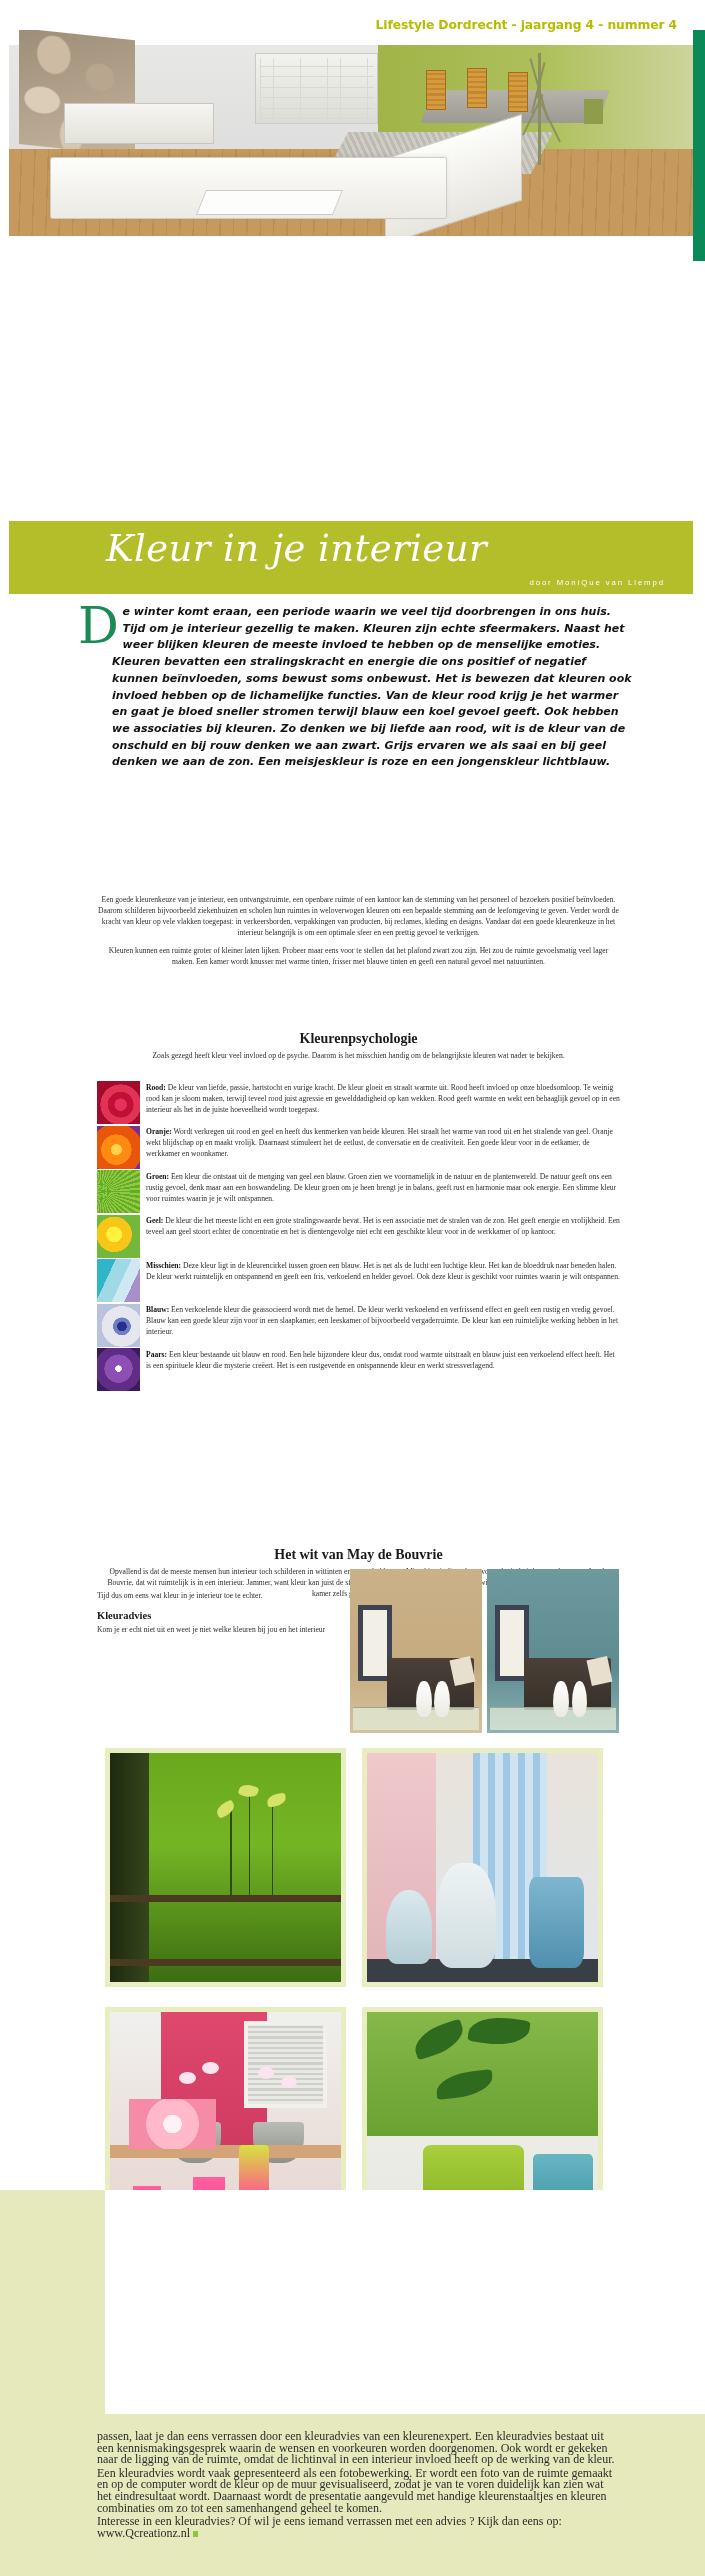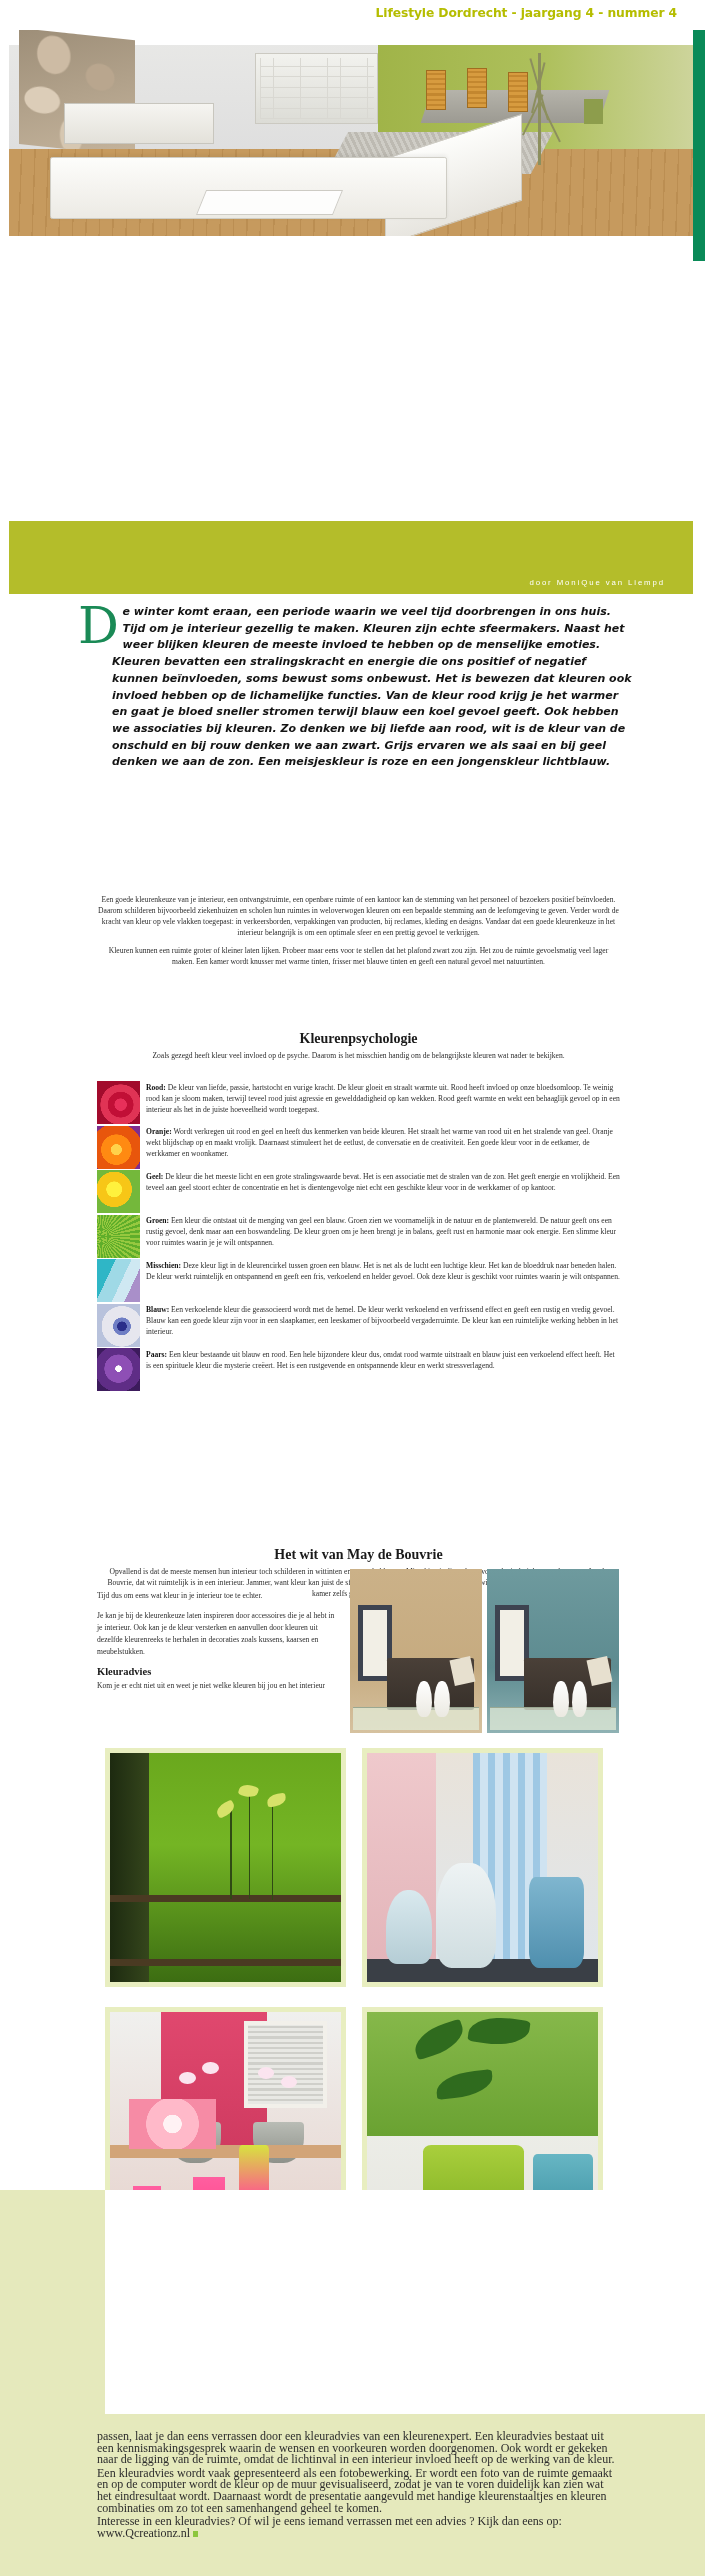--- a/index.html
+++ b/index.html
@@ -17,21 +17,21 @@
   
   .masthead {
     position: absolute;
     top: 0; left: 0;
     width: 705px; height: 30px;
     background: #ffffff;
     z-index: 30;
   }
   .masthead-title {
     position: absolute;
-    right: 28px; top: 6px;
+    right: 28px; top: 18px;
     font-family: "DejaVu Sans", sans-serif;
     font-weight: 700;
     font-size: 12.3px;
     letter-spacing: -0.1px;
     color: #b5bd00;
     white-space: nowrap;
   }
   .right-green-bar {
     position: absolute;
     top: 0; right: 0;
@@ -496,20 +496,21 @@
       <i style="left:37px; bottom:0; width:2.2px; height:112px;"></i>
       <i style="left:30px; bottom:52px; width:1.5px; height:52px; transform:rotate(14deg);"></i>
       <i style="left:46px; bottom:45px; width:1.5px; height:64px; transform:rotate(-16deg);"></i>
       <i style="left:21px; bottom:30px; width:1.5px; height:45px; transform:rotate(26deg);"></i>
       <i style="left:58px; bottom:22.4px; width:1.5px; height:54px; transform:rotate(-26deg);"></i>
     </div>
   </div>
 </div>
 
 <div class="title-band">
+  <div class="headline">Kleur in je interieur</div>
   <div class="byline">door MoniQue van Liempd</div>
 </div>
 
 <div class="intro">
   <span class="dropcap">D</span><span>e winter komt eraan, een periode waarin we veel tijd doorbrengen in ons huis. Tijd om je interieur gezellig te maken. Kleuren zijn echte sfeermakers. Naast het weer blijken kleuren de meeste invloed te hebben op de menselijke emoties. Kleuren bevatten een stralingskracht en energie die ons positief of negatief kunnen beïnvloeden, soms bewust soms onbewust. Het is bewezen dat kleuren ook invloed hebben op de lichamelijke functies. Van de kleur rood krijg je het warmer en gaat je bloed sneller stromen terwijl blauw een koel gevoel geeft. Ook hebben we associaties bij kleuren. Zo denken we bij liefde aan rood, wit is de kleur van de onschuld en bij rouw denken we aan zwart. Grijs ervaren we als saai en bij geel denken we aan de zon. Een meisjeskleur is roze en een jongenskleur lichtblauw.</span>
 </div>
 
 <div class="body-col" id="lede">
   <p>Een goede kleurenkeuze van je interieur, een ontvangstruimte, een openbare ruimte of een kantoor kan de stemming van het personeel of bezoekers positief beïnvloeden. Daarom schilderen bijvoorbeeld ziekenhuizen en scholen hun ruimtes in weloverwogen kleuren om een bepaalde stemming aan de leefomgeving te geven. Verder wordt de kracht van kleur op vele vlakken toegepast:  in verkeersborden, verpakkingen van producten, bij reclames, kleding en designs. Vandaar dat een goede kleurenkeuze in het interieur belangrijk is om een optimale sfeer en een prettig gevoel te verkrijgen.</p>
   <p>Kleuren kunnen een ruimte groter of kleiner laten lijken. Probeer maar eens voor te stellen dat het plafond zwart zou zijn. Het zou de ruimte gevoelsmatig veel lager maken. Een kamer wordt knusser met warme tinten, frisser met blauwe tinten en geeft een natural gevoel met natuurtinten.</p>
@@ -525,26 +526,26 @@
 <div class="color-list">
   <div class="color-row">
     <div class="swatch sw-rood"></div>
     <div class="color-text"><b>Rood:</b><span> De kleur van liefde, passie, hartstocht en vurige kracht. De kleur gloeit en straalt warmte uit. Rood heeft invloed op onze bloedsomloop. Te weinig rood kan je sloom maken, terwijl teveel rood juist agressie en gewelddadigheid op kan wekken. Rood geeft warmte en wekt een behaaglijk gevoel op in een interieur als het in de juiste hoeveelheid wordt toegepast.</span></div>
   </div>
   <div class="color-row">
     <div class="swatch sw-oranje"></div>
     <div class="color-text"><b>Oranje:</b><span> Wordt verkregen uit rood en geel en heeft dus kenmerken van beide kleuren. Het straalt het warme van rood uit en het stralende van geel. Oranje wekt blijdschap op en maakt vrolijk. Daarnaast stimuleert het de eetlust, de conversatie en de creativiteit. Een goede kleur voor in de eetkamer, de werkkamer en woonkamer.</span></div>
   </div>
   <div class="color-row">
+    <div class="swatch sw-groen"></div>
+    <div class="color-text"><b>Groen:</b><span> Een kleur die ontstaat uit de menging van geel een blauw. Groen zien we voornamelijk in de natuur en de plantenwereld. De natuur geeft ons een rustig gevoel, denk maar aan een boswandeling. De kleur groen om je heen brengt je in balans, geeft rust en harmonie maar ook energie. Een slimme kleur voor ruimtes waarin je je wilt ontspannen.</span></div>
+  </div>
+  <div class="color-row">
     <div class="swatch sw-geel"></div>
     <div class="color-text"><b>Geel:</b><span> De kleur die het meeste licht en een grote stralingswaarde bevat. Het is een associatie met de stralen van de zon. Het geeft energie en vrolijkheid. Een teveel aan geel stoort echter de concentratie en het is dientengevolge niet echt een geschikte kleur voor in de werkkamer of op kantoor.</span></div>
-  </div>
-  <div class="color-row">
-    <div class="swatch sw-groen"></div>
-    <div class="color-text"><b>Groen:</b><span> Een kleur die ontstaat uit de menging van geel een blauw. Groen zien we voornamelijk in de natuur en de plantenwereld. De natuur geeft ons een rustig gevoel, denk maar aan een boswandeling. De kleur groen om je heen brengt je in balans, geeft rust en harmonie maar ook energie. Een slimme kleur voor ruimtes waarin je je wilt ontspannen.</span></div>
   </div>
   <div class="color-row">
     <div class="swatch sw-turkoois"></div>
     <div class="color-text"><b>Misschien:</b><span> Deze kleur ligt in de kleurencirkel tussen groen een blauw. Het is net als de lucht een luchtige kleur. Het kan de bloeddruk naar beneden halen. De kleur werkt ruimtelijk en ontspannend en geeft een fris, verkoelend en helder gevoel. Ook deze kleur is geschikt voor ruimtes waarin je wilt ontspannen.</span></div>
   </div>
   <div class="color-row">
     <div class="swatch sw-blauw"></div>
     <div class="color-text"><b>Blauw:</b><span> Een verkoelende kleur die geassocieerd wordt met de hemel. De kleur werkt verkoelend en verfrissend effect en geeft een rustig en vredig gevoel. Blauw kan een goede kleur zijn voor in een slaapkamer, een leeskamer of bijvoorbeeld vergaderruimte. De kleur kan een ruimtelijke werking hebben in het interieur.</span></div>
   </div>
   <div class="color-row">
@@ -555,21 +556,20 @@
 
 <div class="body-col" id="bouvrie-head">
   <h3>Het wit van May de Bouvrie</h3>
 </div>
 <div class="body-col" id="bouvrie-p1">
   <p>Opvallend is dat de meeste mensen hun interieur toch schilderen in wittinten en neutrale kleuren. Misschien is dit wel een voortvloeisel uit het standpunt van Jan de Bouvrie, dat wit ruimtelijk is in een interieur. Jammer, want kleur kan juist de sfeermaker zijn. Daarnaast kan kleur net als wit een ruimtelijke werking hebben en een kamer zelfs groter doen lijken.</p>
 </div>
 
 <div class="narrow-col">
   <p>Tijd dus om eens wat kleur in je interieur toe te echter.</p>
-  <p>Je kan je bij de kleurenkeuze laten inspireren door accessoires die je al hebt in je interieur. Ook kan je de kleur versterken en aanvullen door kleuren uit dezelfde kleurenreeks te herhalen in decoraties zoals kussens, kaarsen en meubelstukken.</p>
   <h3>Kleuradvies</h3>
   <p>Kom je er echt niet uit en weet je niet welke kleuren bij jou en het interieur</p>
 </div>
 
 <div class="wallpair">
   <div class="wallphoto wp-a">
     <div class="wp-mirror"></div>
     <div class="wp-sofa"></div>
     <div class="wp-pillow"></div>
     <div class="wp-glass"></div>

